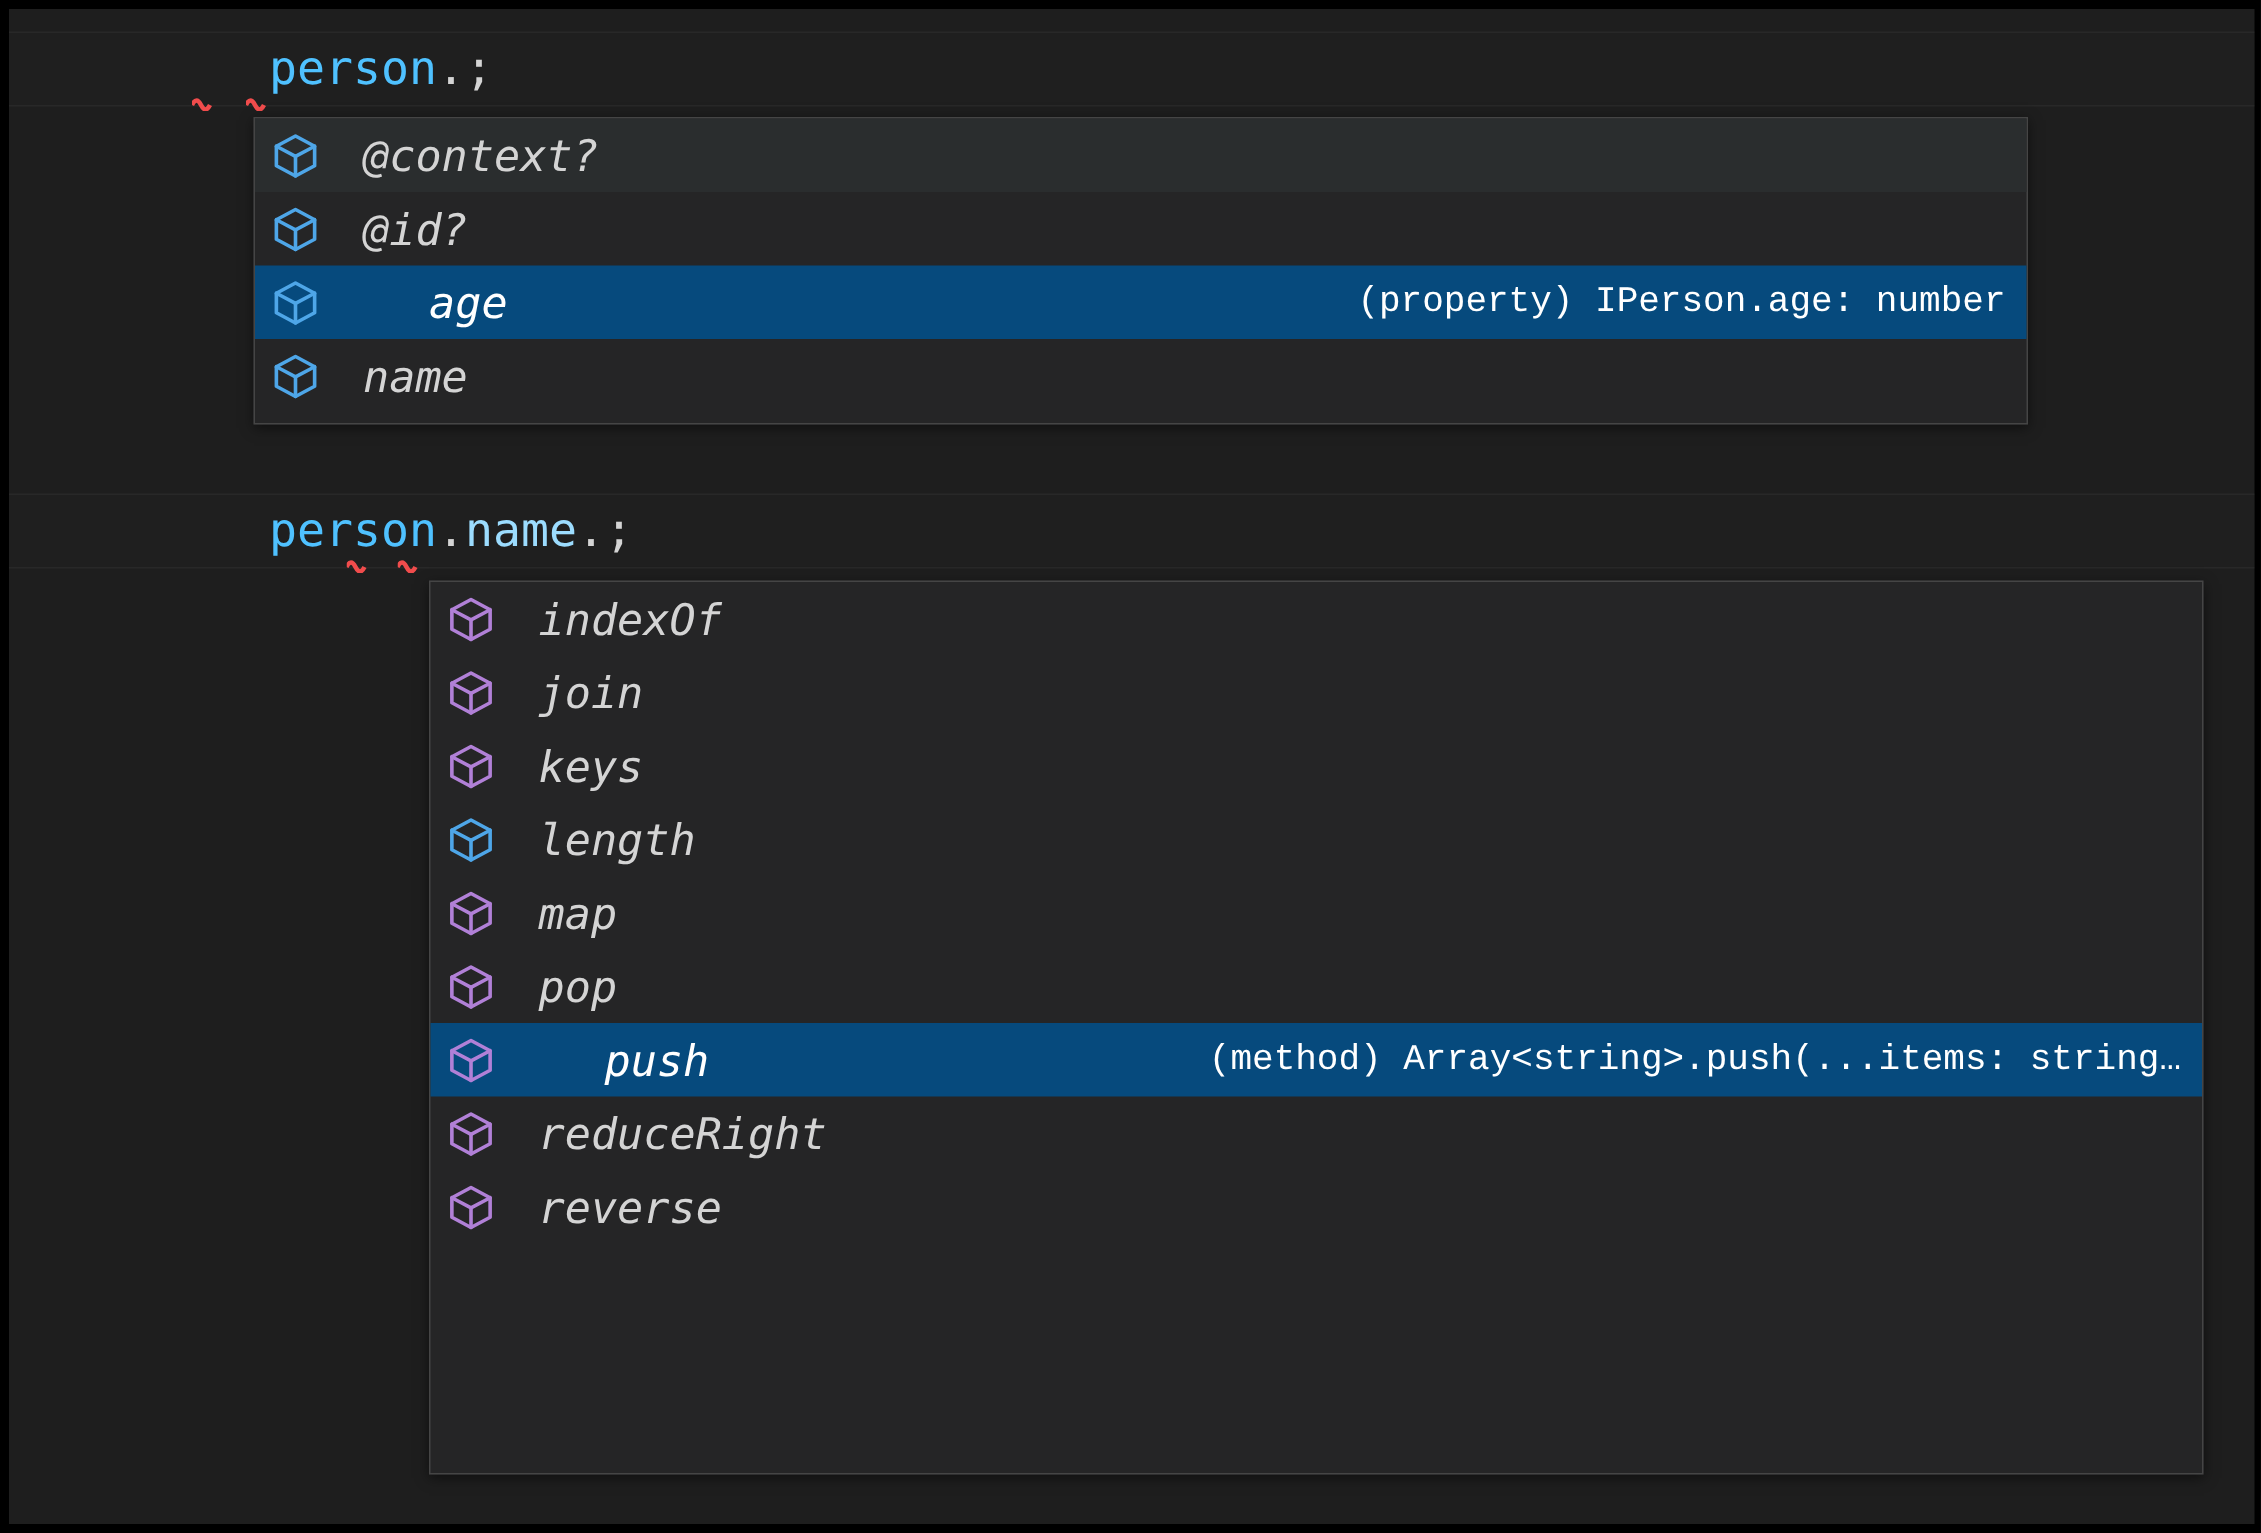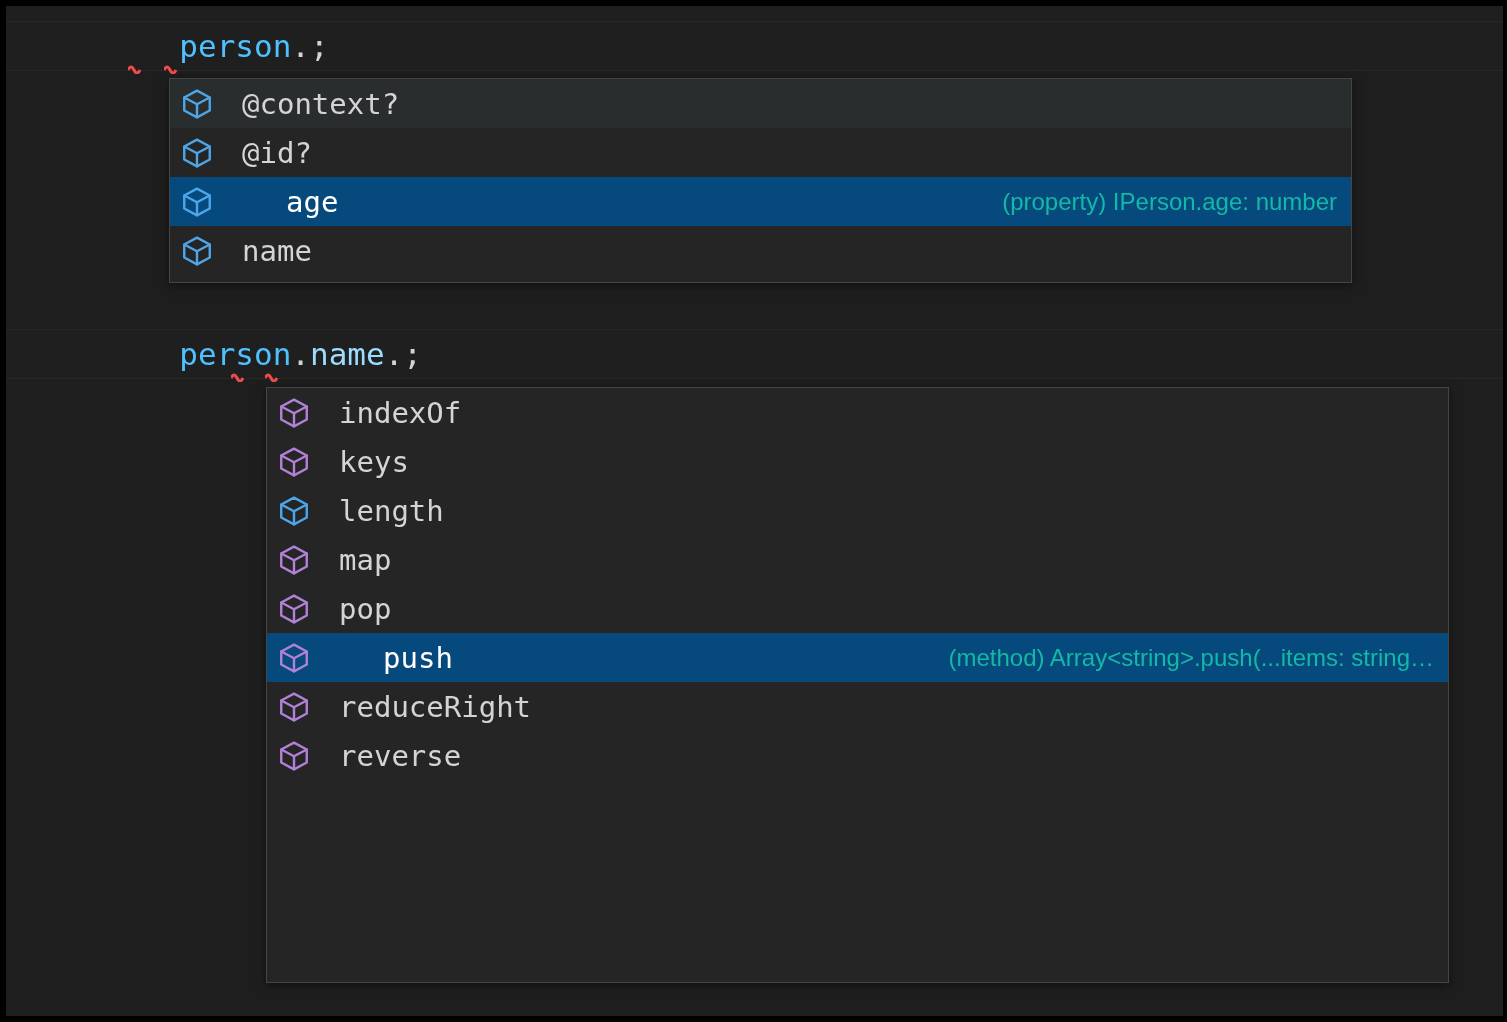--- a/index.html
+++ b/index.html
@@ -93,41 +93,42 @@
     width: 34px;
     height: 34px;
     flex: 0 0 34px;
     margin-right: 14px;
     display: block;
   }
   .slabel {
     font-family: "DejaVu Sans Mono", "Liberation Mono", monospace;
     font-size: 29px;
     line-height: 34px;
+    font-style: italic;
   }
   .sdetail {
     position: absolute;
     right: 14px;
     top: 50%;
     transform: translateY(-50%);
-    font-family: Liberation Sans, sans-serif;
+    font-family: Liberation Mono, monospace;
     font-size: 24px;
-    color: #14b8a6;
+    color: #ffffff;
     white-space: nowrap;
   }
 
   
   #suggest-person {
     left: 163px;
     top: 72px;
     width: 1183px;
     height: 205px;
   }
   #suggest-name {
-    left: 260px;
+    left: 280px;
     top: 381px;
     width: 1183px;
     height: 596px;
   }
 </style>
 </head>
 <body>
 
 <div class="frame">
   <div class="editor">
@@ -220,20 +221,30 @@
           <span class="slabel">indexOf</span>
         </div>
         <div class="srow">
           <span style="flex: 0 0 34px; height: 34px; margin-right: 14px;">
             <svg class="icon" viewBox="0 0 24 24" fill="none" stroke="#b180d7" stroke-width="1.7" stroke-linejoin="round" stroke-linecap="round">
               <path d="M12 2.6 21 7.4v9.2L12 21.4 3 16.6V7.4Z"></path>
               <path d="M3 7.4 12 12.2 21 7.4"></path>
               <path d="M12 12.2V21.4"></path>
             </svg>
           </span>
+          <span class="slabel">join</span>
+        </div>
+        <div class="srow">
+          <span style="flex: 0 0 34px; height: 34px; margin-right: 14px;">
+            <svg class="icon" viewBox="0 0 24 24" fill="none" stroke="#b180d7" stroke-width="1.7" stroke-linejoin="round" stroke-linecap="round">
+              <path d="M12 2.6 21 7.4v9.2L12 21.4 3 16.6V7.4Z"></path>
+              <path d="M3 7.4 12 12.2 21 7.4"></path>
+              <path d="M12 12.2V21.4"></path>
+            </svg>
+          </span>
           <span class="slabel">keys</span>
         </div>
         <div class="srow">
           <span style="flex: 0 0 34px; height: 34px; margin-right: 14px;">
             <svg class="icon" viewBox="0 0 24 24" fill="none" stroke="#4ea6e8" stroke-width="1.7" stroke-linejoin="round" stroke-linecap="round">
               <path d="M12 2.6 21 7.4v9.2L12 21.4 3 16.6V7.4Z"></path>
               <path d="M3 7.4 12 12.2 21 7.4"></path>
               <path d="M12 12.2V21.4"></path>
             </svg>
           </span>

